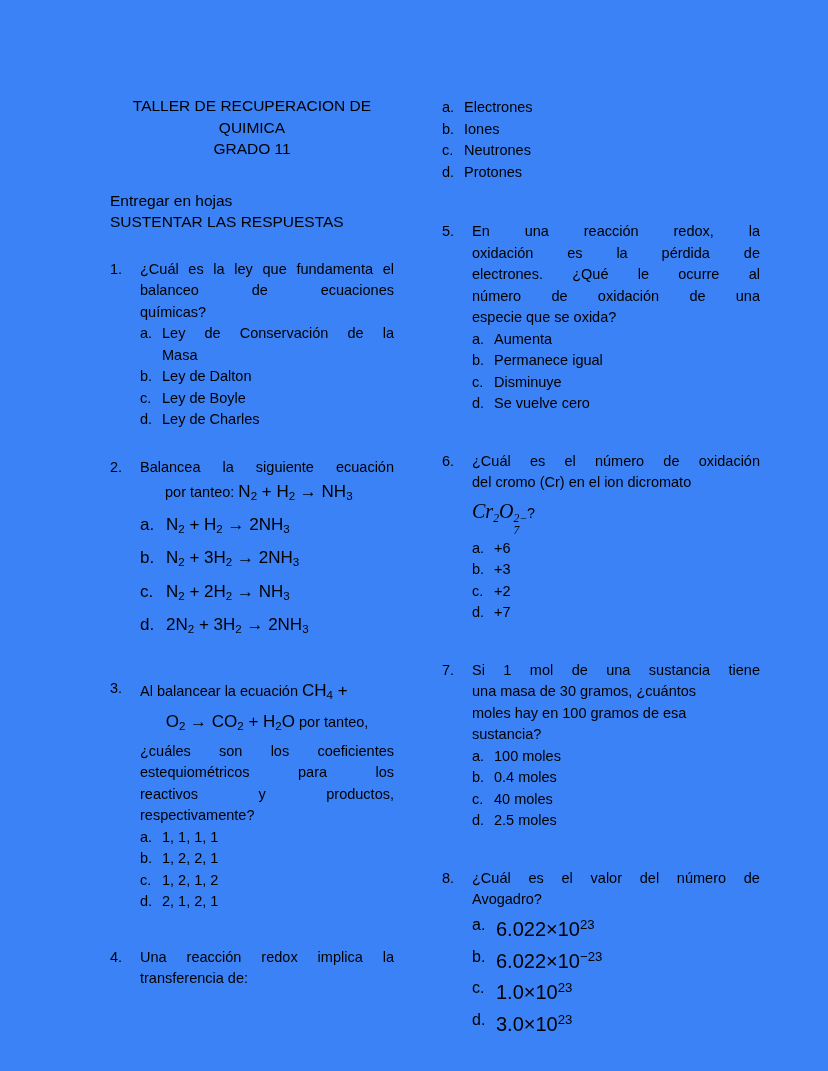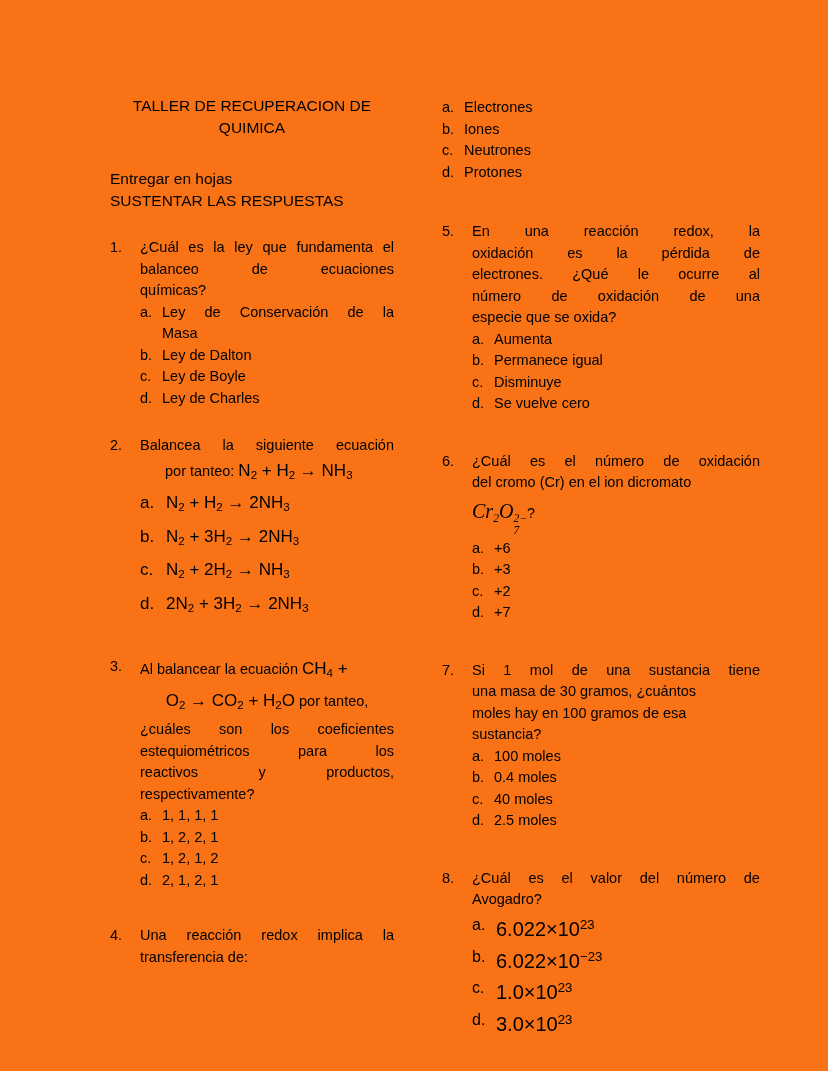--- a/index.html
+++ b/index.html
@@ -14,21 +14,21 @@
     color: #000000;
     position: relative;
     overflow: hidden;
   }
 
   .page {
     position: absolute;
     left: 0; top: 0;
     width: 828px;
     height: 1071px;
-    background: #f97316;
+    background: #3b82f6;
   }
 
   
   .columns {
     position: absolute;
     left: 0;
     top: 95px;
     width: 828px;
     display: flex;
     align-items: flex-start;
@@ -168,20 +168,21 @@
 
 <div class="page">
 
   <div class="columns">
 
     <div class="col col-left">
 
       <div class="header">
         <span class="hline">TALLER DE RECUPERACION DE</span>
         <span class="hline">QUIMICA</span>
+        <span class="hline">GRADO 11</span>
       </div>
 
       <div class="subheader">
         <span class="hline">Entregar en hojas</span>
         <span class="hline">SUSTENTAR LAS RESPUESTAS</span>
       </div>
 
       <div class="q">
         <div class="q-num">1.</div>
         <div class="q-body">

